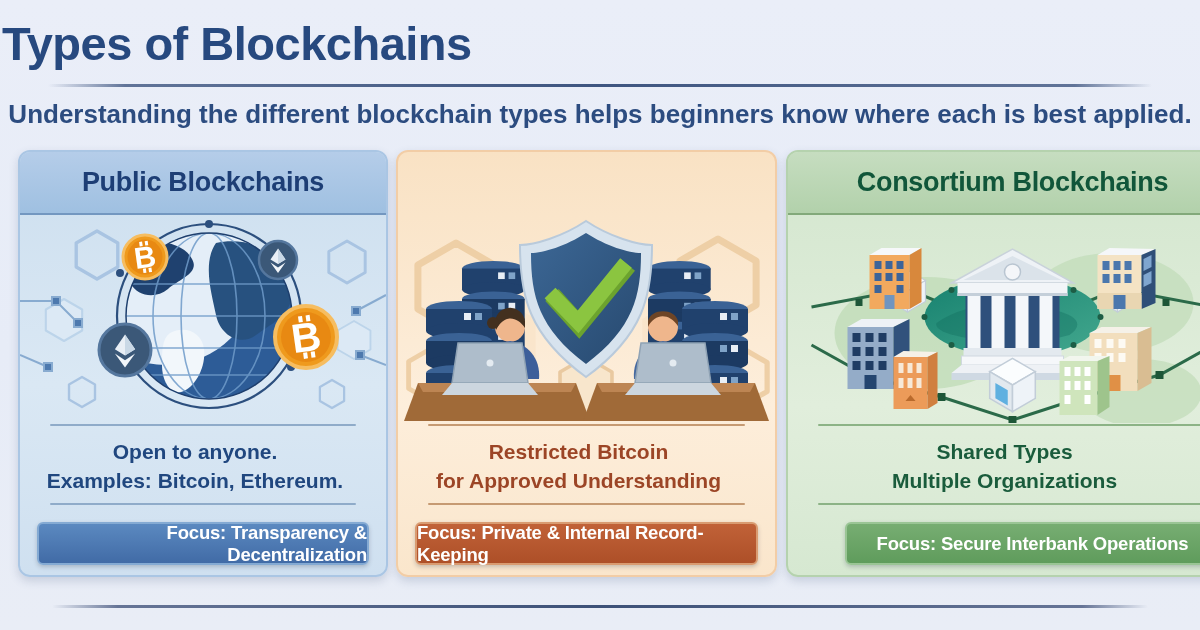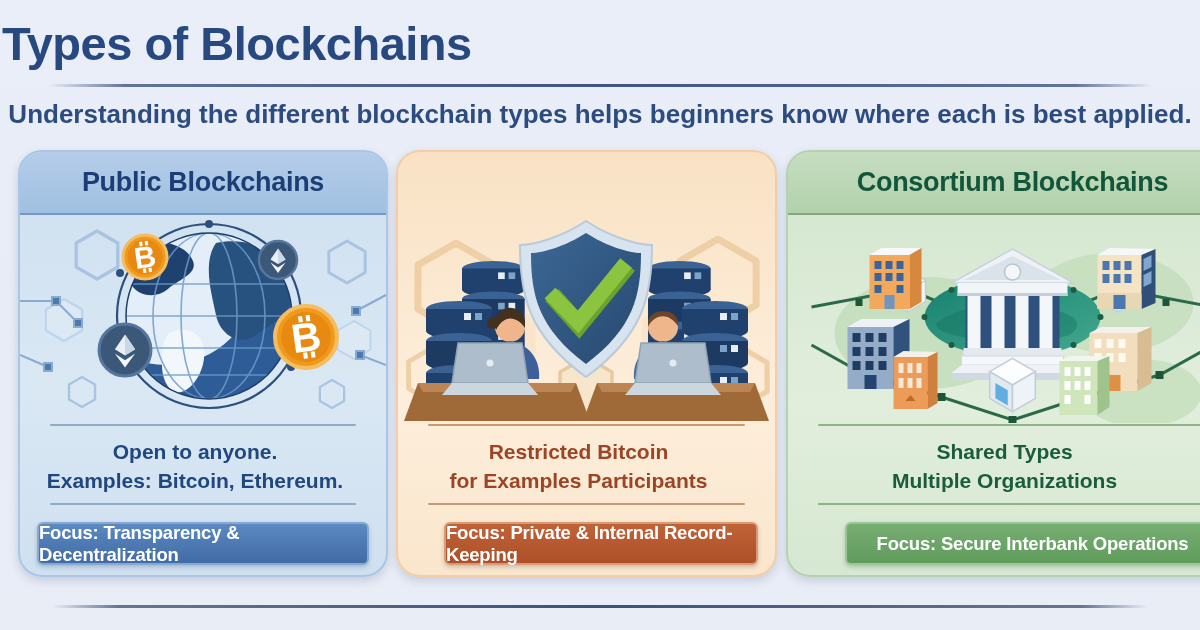--- a/index.html
+++ b/index.html
@@ -17,47 +17,47 @@
     background:linear-gradient(90deg,rgba(62,85,128,0) 0%,rgba(62,85,128,.8) 7%,#3e5580 50%,rgba(62,85,128,.8) 93%,rgba(62,85,128,0) 100%);
   }
   .page-subtitle{
     position:absolute;top:99px;left:0;width:100%;text-align:center;margin:0;
     font-size:26px;font-weight:600;color:#2c4c80;
   }
   .bottom-rule{
     position:absolute;top:605px;left:52px;right:52px;height:3px;border-radius:2px;
     background:linear-gradient(90deg,rgba(58,76,118,0) 0%,rgba(58,76,118,.75) 6%,#3d5178 50%,rgba(58,76,118,.75) 94%,rgba(58,76,118,0) 100%);
   }
-  .card{position:absolute;top:150px;height:423px;border-radius:24px;overflow:hidden;
+  .card{position:absolute;top:150px;height:423px;border-radius:12px;overflow:hidden;
         box-shadow:0 4px 10px rgba(60,80,120,.20);}
   .card-head{position:absolute;top:0;left:0;right:0;height:61px;display:flex;align-items:center;
         justify-content:center;font-weight:bold;font-size:27px;letter-spacing:-0.3px;border-bottom:2px solid;}
   .illus{position:absolute;top:63px;left:0;right:0;height:208px;}
   .illus svg{display:block;width:100%;height:208px;}
   .sep{position:absolute;left:30px;right:30px;height:2px;border-radius:1px;}
   .sep1{top:272px;} .sep2{top:351px;}
   .desc{position:absolute;top:285px;left:8px;right:24px;text-align:center;
         font-size:21px;font-weight:600;line-height:29px;}
   .focus-banner{position:absolute;top:370px;left:17px;right:17px;height:39px;border-radius:6px;
         display:flex;align-items:center;justify-content:center;color:#fff;font-weight:bold;
         font-size:18.5px;letter-spacing:-0.2px;box-shadow:0 2px 4px rgba(50,60,80,.25);}
   
   .card-public{left:18px;width:366px;border:2px solid #aac6e4;
         background:linear-gradient(180deg,#cddfef 0%,#dae8f4 55%,#cfe0f0 100%);}
   .card-public .card-head{background:linear-gradient(180deg,#b5cde9,#9fc0e1);border-color:#7397c0;color:#1d3e75;}
   .card-public .sep{background:#8fabc9;}
   .card-public .desc{color:#20477f;}
-  .card-public .focus-banner{background:linear-gradient(180deg,#5b89c0,#416ba6);border:2px solid #84aad3;}
+  .card-public .focus-banner{background:linear-gradient(180deg,#5b89c0,#416ba6);border:2px solid #84aad3;text-align:right;}
   
   .card-permissioned{left:396px;width:377px;border:2px solid #f2cda6;
         background:linear-gradient(180deg,#f9e2c4 0%,#fdeedb 60%,#fae6cc 100%);}
   .card-permissioned .card-head{background:linear-gradient(180deg,#f7dcbe,#f2cfa8);border-color:#c68d61;color:#8c3a1e;}
   .card-permissioned .sep{background:#c69a72;}
   .card-permissioned .desc{color:#9c4526;}
-  .card-permissioned .focus-banner{background:linear-gradient(180deg,#c16238,#ad4f28);border:2px solid #d99b71;margin-left:29px;}
+  .card-permissioned .focus-banner{background:linear-gradient(180deg,#c16238,#ad4f28);border:2px solid #d99b71;}
   
   .card-consortium{left:786px;width:402px;border:2px solid #b5d2ae;
         background:linear-gradient(180deg,#d3e6ce 0%,#e1eedc 60%,#d6e8d1 100%);padding-left:47px;}
   .card-consortium .card-head{background:linear-gradient(180deg,#c6ddc0,#b2d1ab);border-color:#82a97a;color:#11563a;}
   .card-consortium .sep{background:#8cb386;}
   .card-consortium .desc{color:#1a5c3c;}
   .card-consortium .focus-banner{background:linear-gradient(180deg,#77ad72,#5f9c5c);border:2px solid #9ac595;margin-left:40px;}
 </style>
 </head>
 <body>
@@ -256,21 +256,21 @@
             <polygon points="0,0 64,0 70,40 -6,40" fill="#aebdcb" stroke="#8fa2b4" stroke-width="1.5"></polygon>
             <polygon points="-6,40 70,40 80,52 -16,52" fill="#ccd6df"></polygon>
             <circle cx="32" cy="20" r="3.5" fill="#e4ebf1"></circle>
           </g>
         </g>
       </svg>
     </div>
     <div class="sep sep1"></div>
     <div class="desc">
       <div>Restricted Bitcoin</div>
-      <div>for Examples Participants</div>
+      <div>for Approved Understanding</div>
     </div>
     <div class="sep sep2"></div>
     <div class="focus-banner">Focus: Private &amp; Internal Record-Keeping</div>
   </article>
 
   <article class="card card-consortium">
     <div class="card-head">Consortium Blockchains</div>
     <div class="illus">
       <svg viewBox="0 0 402 208" preserveAspectRatio="xMidYMid meet">
         <defs>

